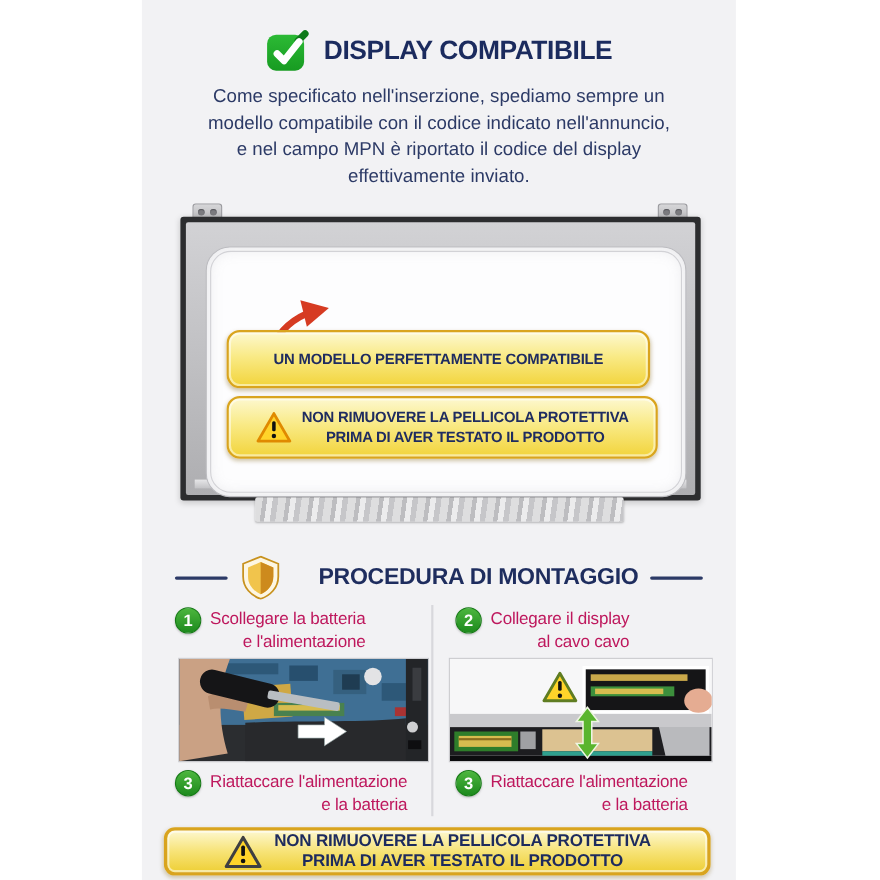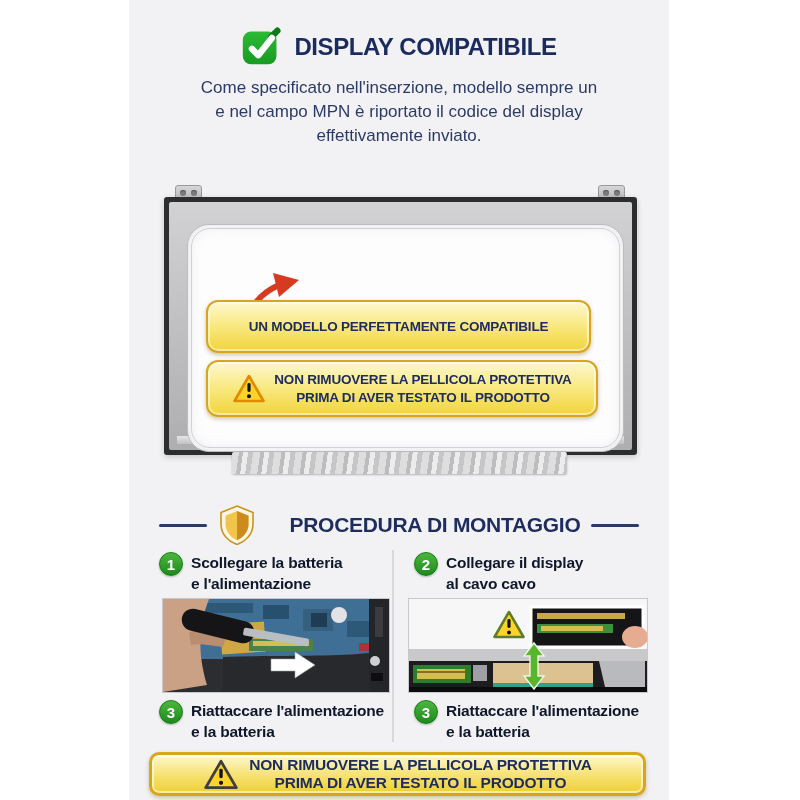--- a/index.html
+++ b/index.html
@@ -59,22 +59,22 @@
   .proc-hdr h2 { font-size:21px; font-weight:bold; color:#1e2d5e; letter-spacing:-0.3px;margin-left:23px; }
   .hline { width:48px; height:3px; background:#2c3a66; border-radius:2px; }
   .shield-icon { width:38px; height:40px; display:block; }
 
   
   .step { position:absolute; display:flex; gap:8px; align-items:flex-start; }
   .stepnum { width:24px; height:24px; border-radius:50%; flex:0 0 24px;
              background:linear-gradient(#4cb63e,#1d8a1d); border:1px solid #157a15;
              color:#fff; font-weight:bold; font-size:15px; display:flex; align-items:center;
              justify-content:center; box-shadow:0 1px 2px rgba(0,0,0,.25); }
-  .steptxt { font-size:15.5px; font-weight:bold; color:#0f172a; line-height:21px;
-             letter-spacing:-0.2px; white-space:nowrap; }
+  .steptxt { font-size:15.5px; font-weight:normal; color:#be185d; line-height:21px;
+             letter-spacing:-0.2px; white-space:nowrap;text-align:right; }
   .s1 { left:30px;  top:552px; } .s2 { left:285px; top:552px; }
   .s3a { left:30px; top:700px; } .s3b { left:285px; top:700px; }
 
   .vdivider { position:absolute; left:263px; top:550px; width:2px; height:192px; background:#d8d8dc; }
 
   .photo { position:absolute; top:598px; height:95px; border:1px solid #c9c9cd; background:#fff; }
   .photoL { left:33px; width:228px; }
   .photoR { left:279px; width:240px; }
   .photo svg { display:block; }
 
@@ -102,21 +102,22 @@
           </linearGradient>
         </defs>
         <rect x="2" y="4" width="37" height="36" rx="9" fill="url(#gchk)"></rect>
         <path d="M33 10 L40 3" stroke="#0e7a1a" stroke-width="7" stroke-linecap="round"></path>
         <path d="M12 23 L19 30 L34 11" fill="none" stroke="#ffffff" stroke-width="7" stroke-linecap="round" stroke-linejoin="round"></path>
       </svg>
       <h1>DISPLAY COMPATIBILE</h1>
     </div>
 
     <div class="intro">
-      <div>Come specificato nell'inserzione, modello sempre un</div>
+      <div>Come specificato nell'inserzione, spediamo sempre un</div>
+      <div>modello compatibile con il codice indicato nell'annuncio,</div>
       <div>e nel campo MPN è riportato il codice del display</div>
       <div>effettivamente inviato.</div>
     </div>
 
     <div class="panel">
       <div class="bracket bl">
           <i></i>
           <i></i>
         </div>
       <div class="bracket br">

